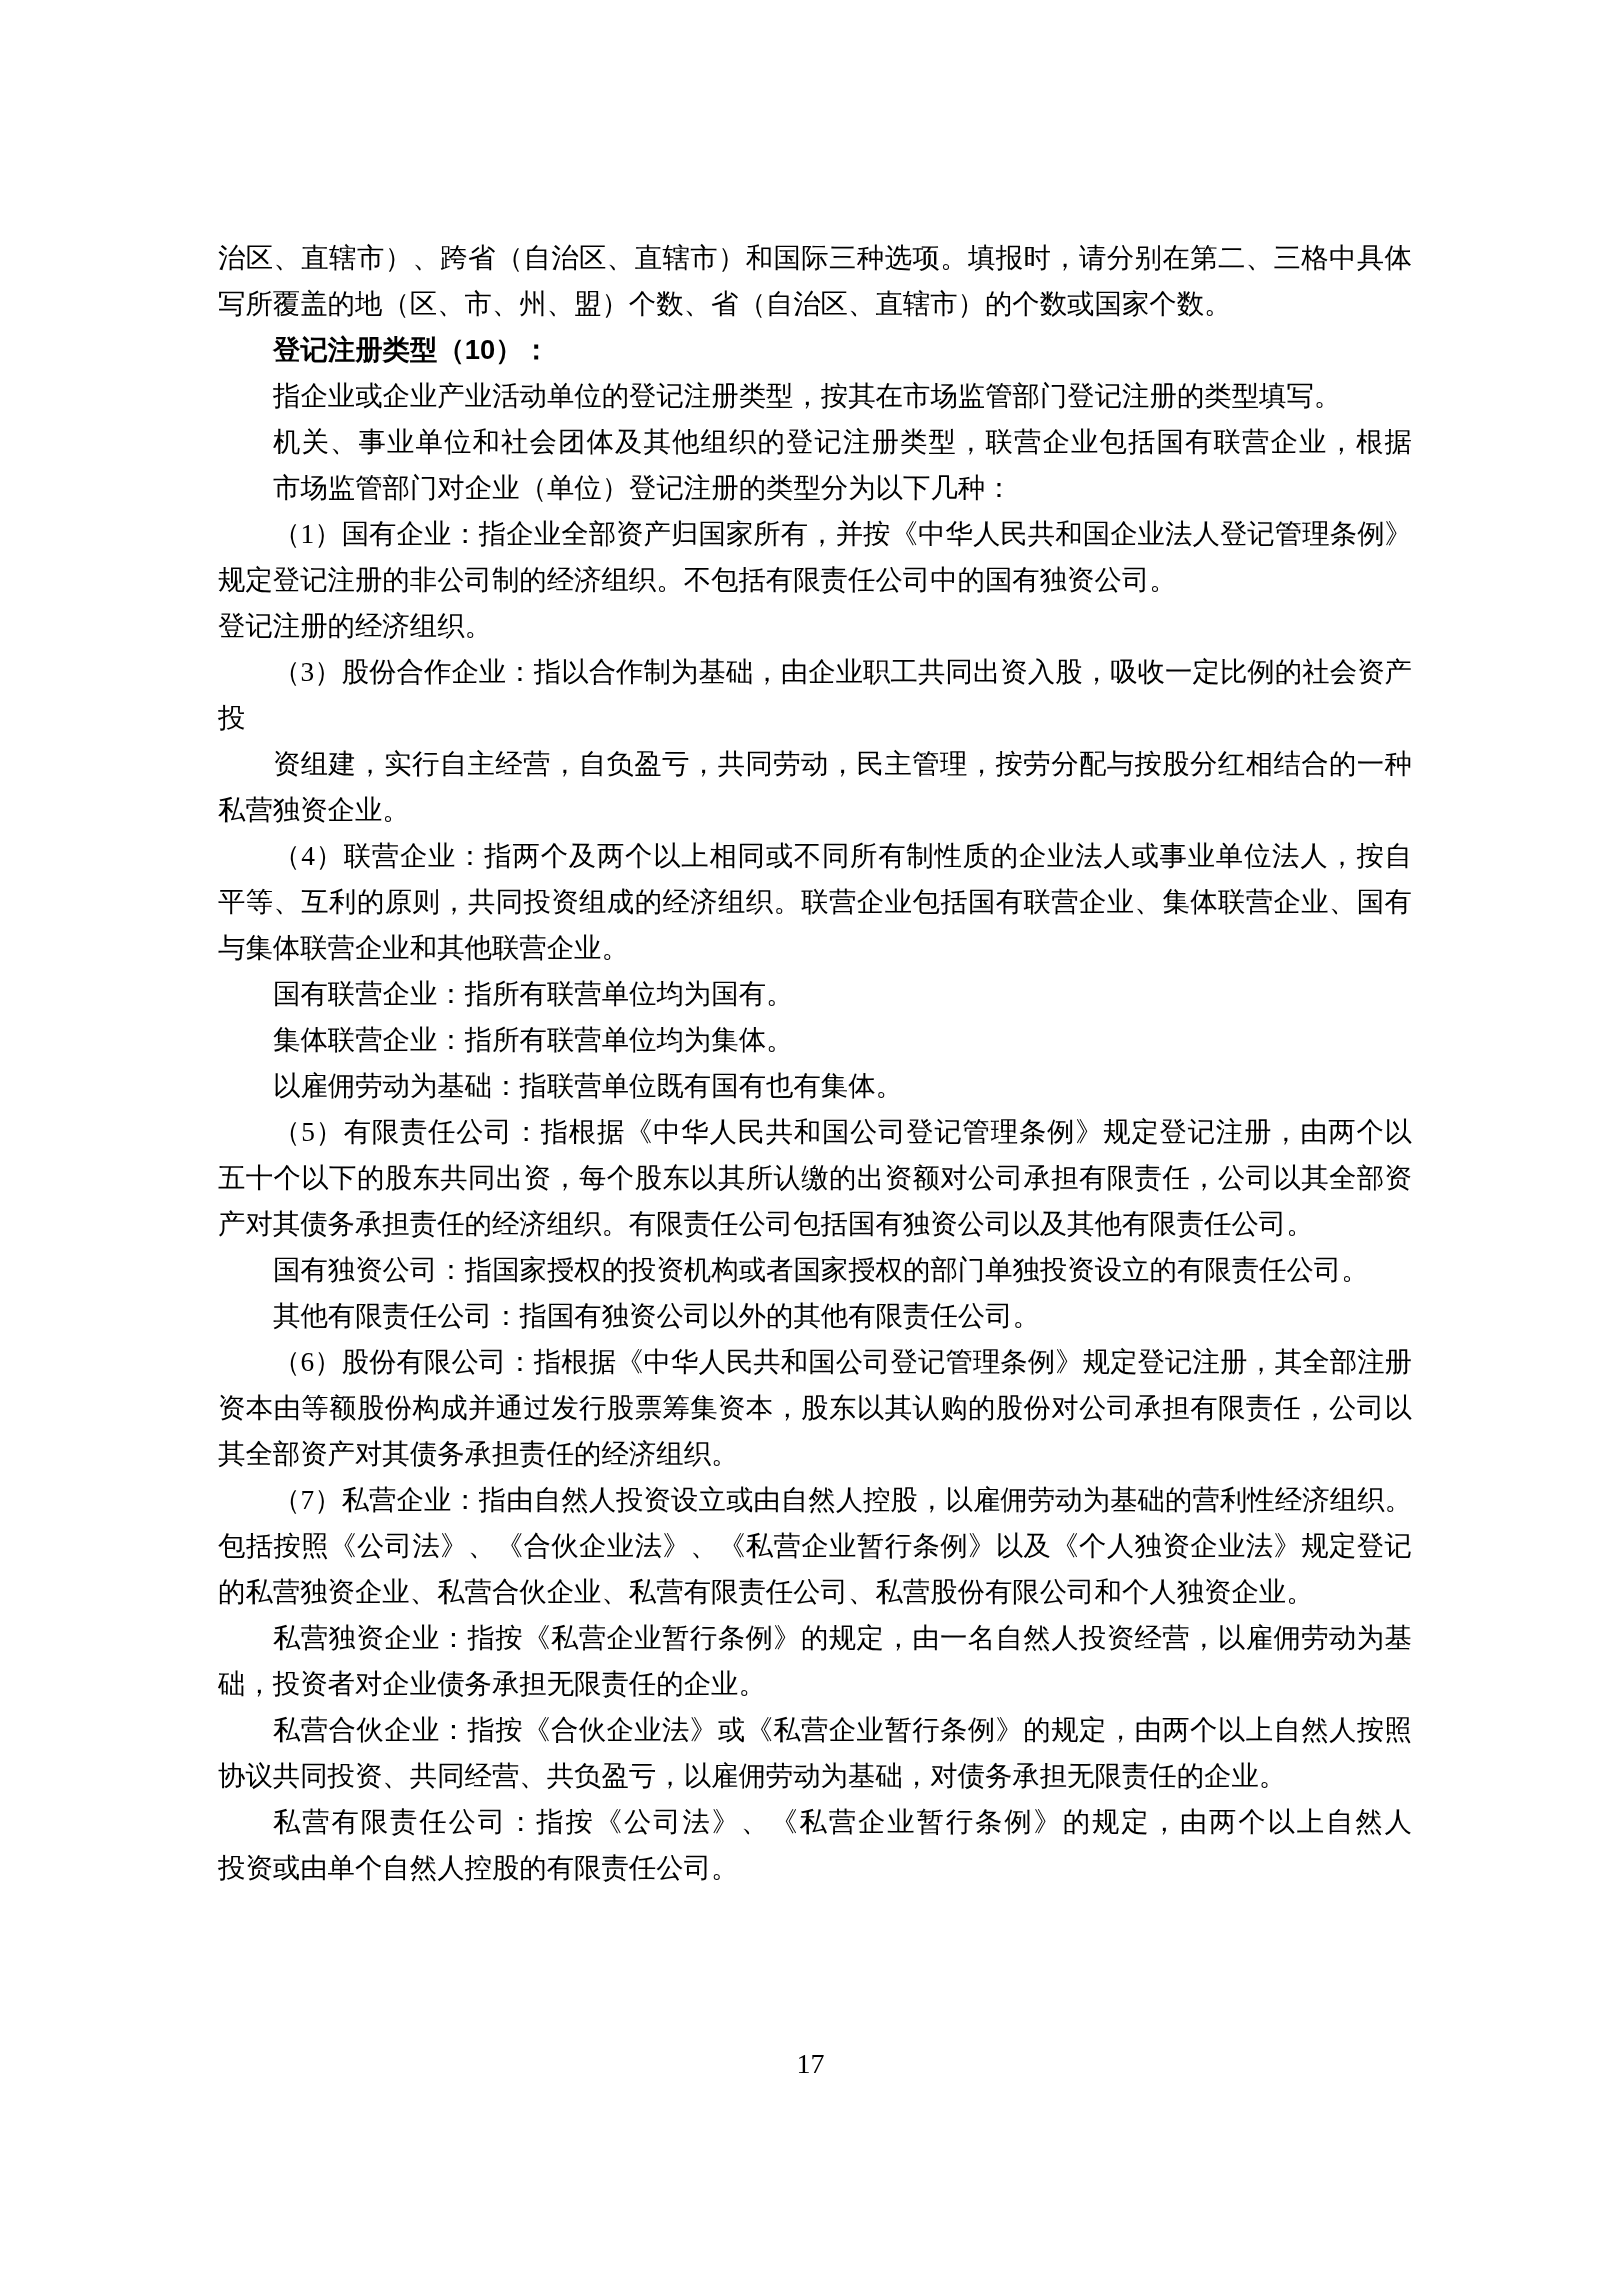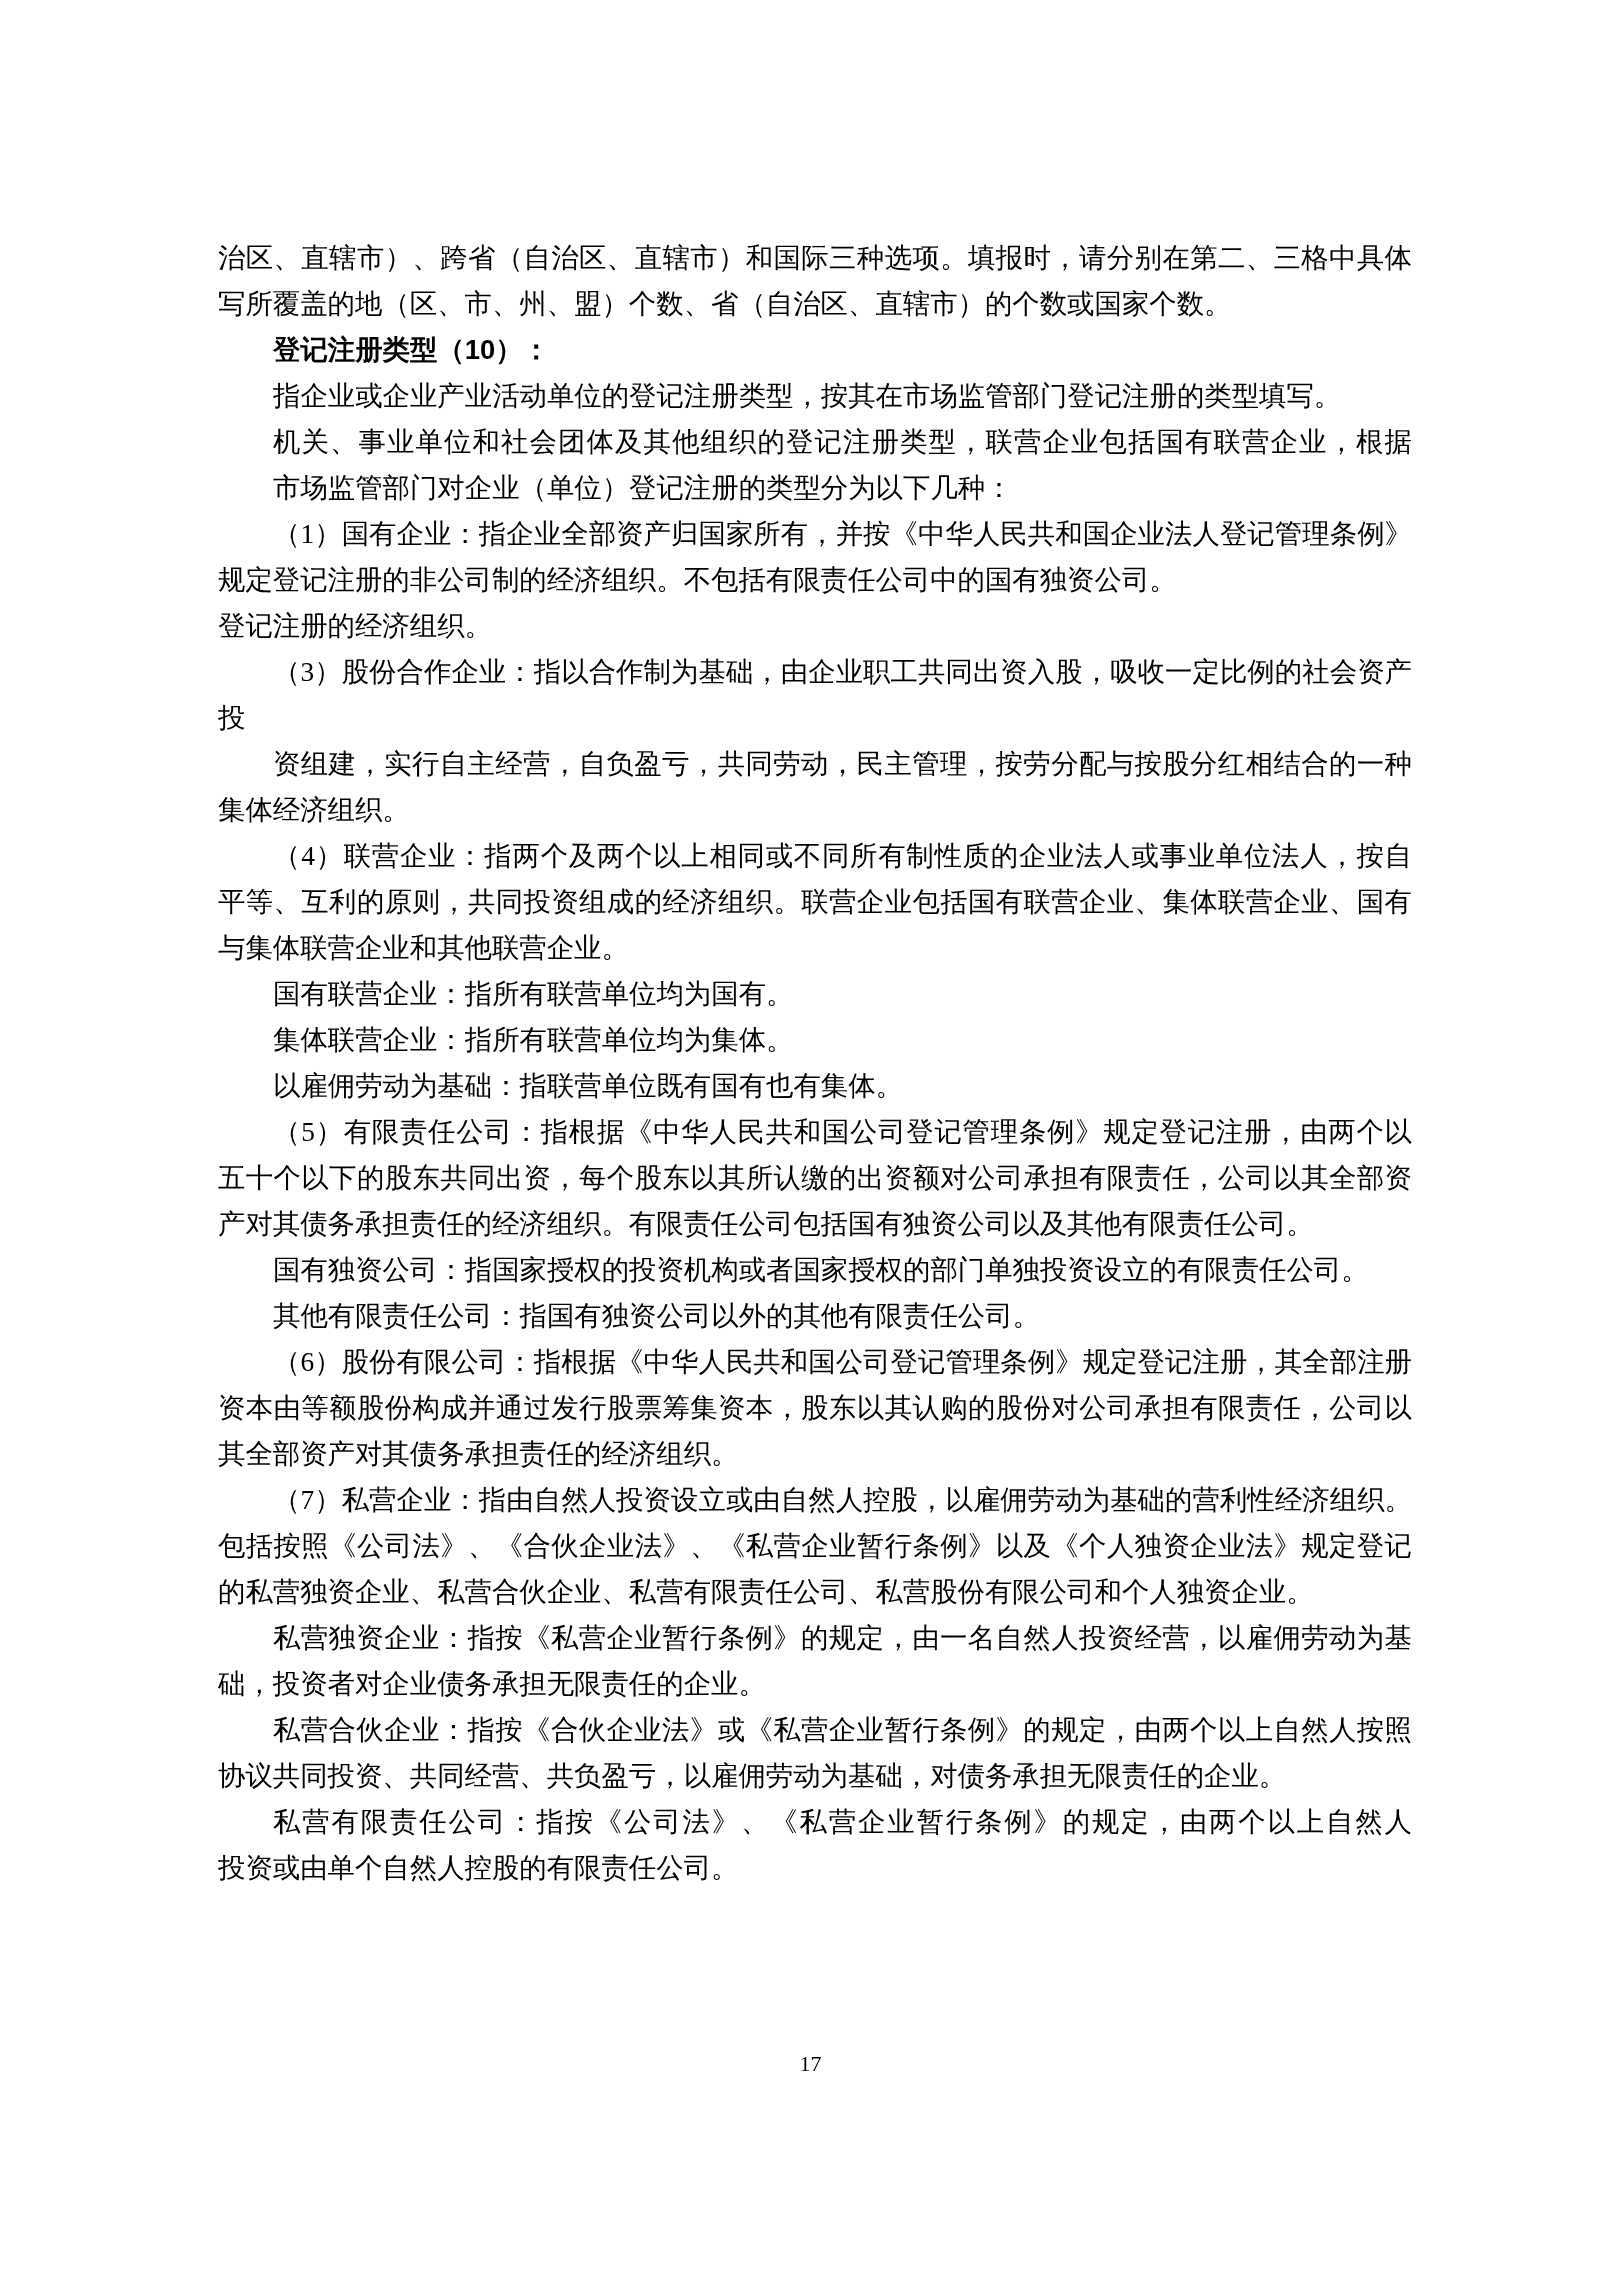--- a/index.html
+++ b/index.html
@@ -45,42 +45,42 @@
   }
   .page-number {
     position: absolute;
     top: 2041px;
     left: 0;
     width: 100%;
     height: 45px;
     line-height: 45px;
     text-align: center;
     font-family: "Liberation Serif", serif;
-    font-size: 22px;
+    font-size: 28px;
     color: #000000;
   }
 </style>
 </head>
 <body>
 
 <div class="page">
   <div class="text-block" id="text-block">
       <div class="line justify">治区、直辖市）、跨省（自治区、直辖市）和国际三种选项。填报时，请分别在第二、三格中具体填</div>
       <div class="line">写所覆盖的地（区、市、州、盟）个数、省（自治区、直辖市）的个数或国家个数。</div>
       <div class="line indent bold">登记注册类型（10）：</div>
       <div class="line indent">指企业或企业产业活动单位的登记注册类型，按其在市场监管部门登记注册的类型填写。</div>
       <div class="line indent justify">机关、事业单位和社会团体及其他组织的登记注册类型，联营企业包括国有联营企业，根据</div>
       <div class="line indent">市场监管部门对企业（单位）登记注册的类型分为以下几种：</div>
       <div class="line indent justify">（1）国有企业：指企业全部资产归国家所有，并按《中华人民共和国企业法人登记管理条例》</div>
       <div class="line">规定登记注册的非公司制的经济组织。不包括有限责任公司中的国有独资公司。</div>
       <div class="line">登记注册的经济组织。</div>
       <div class="line indent justify">（3）股份合作企业：指以合作制为基础，由企业职工共同出资入股，吸收一定比例的社会资产</div>
       <div class="line">投</div>
       <div class="line indent justify">资组建，实行自主经营，自负盈亏，共同劳动，民主管理，按劳分配与按股分红相结合的一种</div>
-      <div class="line">集体经济组织。</div>
+      <div class="line">私营独资企业。</div>
       <div class="line indent justify">（4）联营企业：指两个及两个以上相同或不同所有制性质的企业法人或事业单位法人，按自愿、</div>
       <div class="line justify">平等、互利的原则，共同投资组成的经济组织。联营企业包括国有联营企业、集体联营企业、国有</div>
       <div class="line">与集体联营企业和其他联营企业。</div>
       <div class="line indent">国有联营企业：指所有联营单位均为国有。</div>
       <div class="line indent">集体联营企业：指所有联营单位均为集体。</div>
       <div class="line indent">以雇佣劳动为基础：指联营单位既有国有也有集体。</div>
       <div class="line indent justify">（5）有限责任公司：指根据《中华人民共和国公司登记管理条例》规定登记注册，由两个以上，</div>
       <div class="line justify">五十个以下的股东共同出资，每个股东以其所认缴的出资额对公司承担有限责任，公司以其全部资</div>
       <div class="line">产对其债务承担责任的经济组织。有限责任公司包括国有独资公司以及其他有限责任公司。</div>
       <div class="line indent">国有独资公司：指国家授权的投资机构或者国家授权的部门单独投资设立的有限责任公司。</div>

